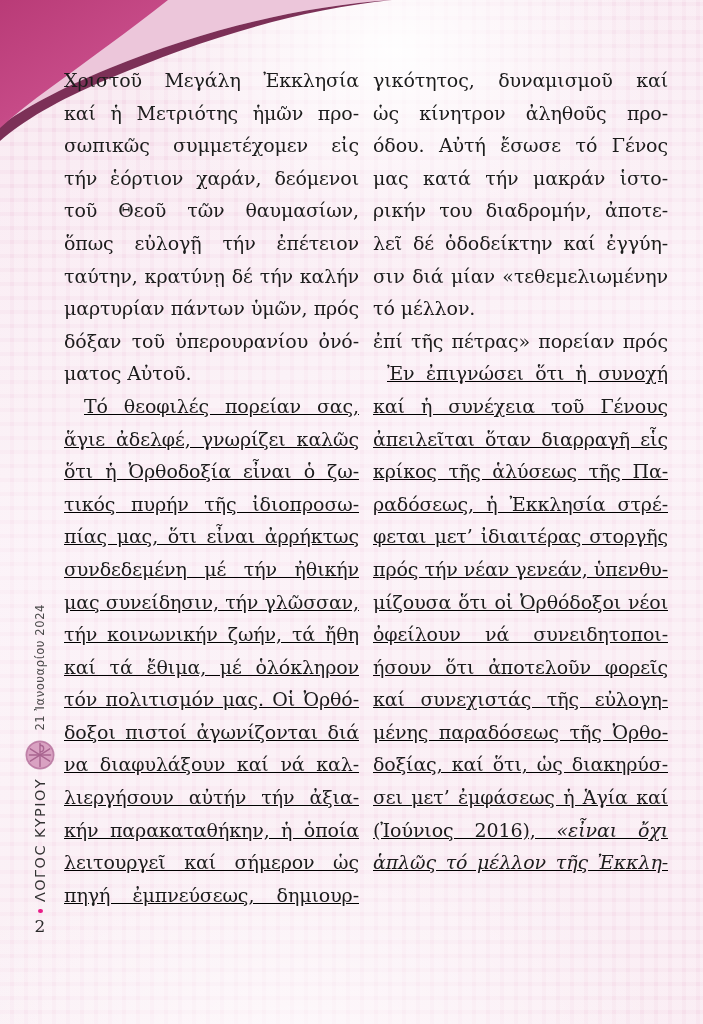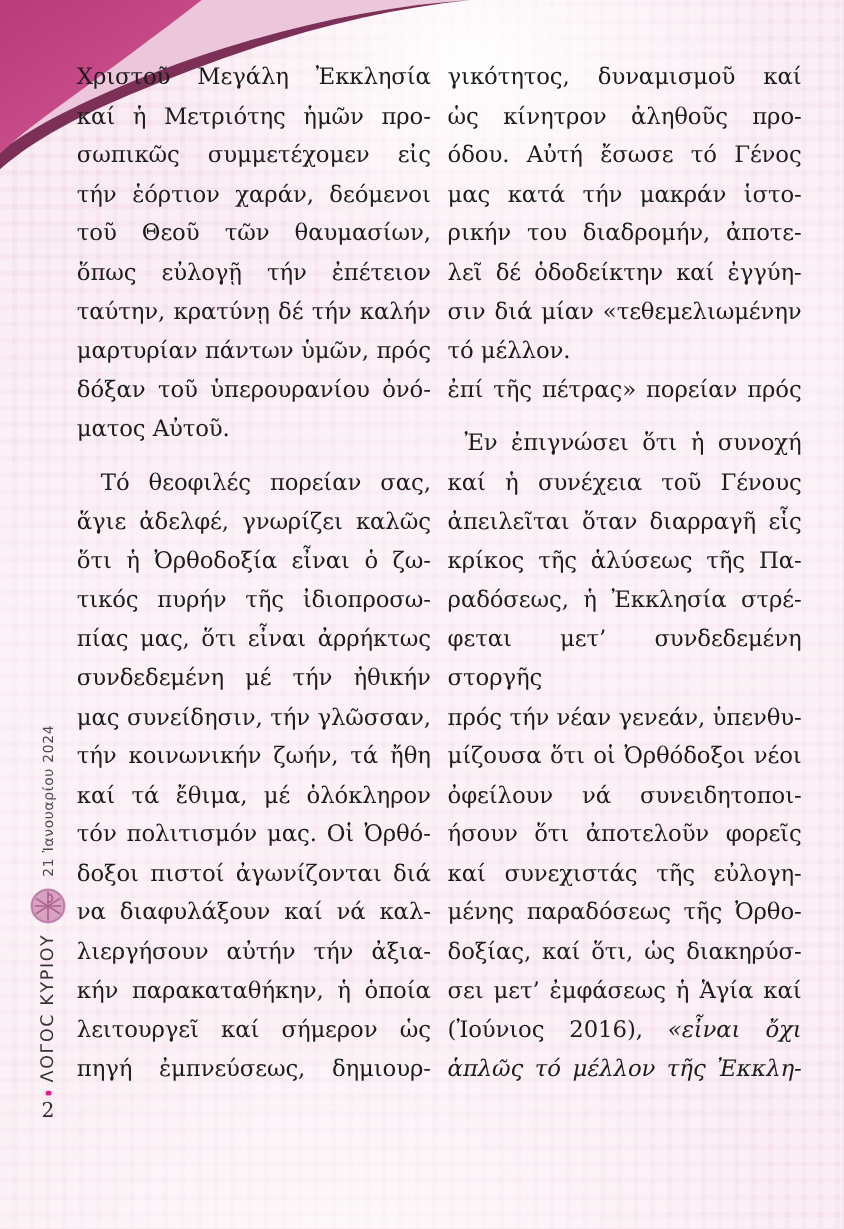--- a/index.html
+++ b/index.html
@@ -13,25 +13,25 @@
     background-image:
       radial-gradient(ellipse 380px 280px at 56% 5%, rgba(255,255,255,0.95), rgba(255,255,255,0) 70%),
       radial-gradient(ellipse 520px 320px at 42% 102%, rgba(255,255,255,0.6), rgba(255,255,255,0) 72%),
       repeating-linear-gradient(0deg, rgba(255,255,255,0.28) 0 10px, rgba(255,255,255,0) 10px 14px),
       repeating-linear-gradient(90deg, rgba(255,255,255,0.28) 0 10px, rgba(255,255,255,0) 10px 14px),
       linear-gradient(160deg, #f3d7e6 0%, #f9e9f2 45%, #f6dfeb 100%);
   }
   .swoosh{position:absolute;left:0;top:0;pointer-events:none;}
   
   .columns{
-    position:absolute;left:64px;top:48px;width:604px;
+    position:absolute;left:64px;top:64px;width:604px;
     display:flex;gap:14px;
   }
   .col{width:295px;}
-  .para + .para{margin-top:12px;}
+  .para + .para{text-decoration:underline;}
   .line{
     font-family:"DejaVu Serif","Liberation Serif",serif;
     font-size:19px;
     line-height:32.6px;
     color:var(--text_color,#1c1c1c);
     text-align:justify;
     text-align-last:justify;
     letter-spacing:-0.1px;
   }
   .line.endline{text-align-last:left;}
@@ -145,21 +145,21 @@
           <div class="line"><span>σιν διά μίαν «τεθεμελιωμένην</span></div>
           <div class="line endline"><span>τό μέλλον.</span></div>
           <div class="line"><span>ἐπί τῆς πέτρας» πορείαν πρός</span></div>
         </div>
         <div class="para">
           <div class="line" style="text-indent: 14px;"><span>Ἐν ἐπιγνώσει ὅτι ἡ συνοχή</span></div>
           <div class="line"><span>καί ἡ συνέχεια τοῦ Γένους</span></div>
           <div class="line"><span>ἀπειλεῖται ὅταν διαρραγῆ εἷς</span></div>
           <div class="line"><span>κρίκος τῆς ἁλύσεως τῆς Πα-</span></div>
           <div class="line"><span>ραδόσεως, ἡ Ἐκκλησία στρέ-</span></div>
-          <div class="line"><span>φεται μετ’ συνδεδεμένη στοργῆς</span></div>
+          <div class="line"><span>φεται μετ’ ἰδιαιτέρας στοργῆς</span></div>
           <div class="line"><span>πρός τήν νέαν γενεάν, ὑπενθυ-</span></div>
           <div class="line"><span>μίζουσα ὅτι οἱ Ὀρθόδοξοι νέοι</span></div>
           <div class="line"><span>ὀφείλουν νά συνειδητοποι-</span></div>
           <div class="line"><span>ήσουν ὅτι ἀποτελοῦν φορεῖς</span></div>
           <div class="line"><span>καί συνεχιστάς τῆς εὐλογη-</span></div>
           <div class="line"><span>μένης παραδόσεως τῆς Ὀρθο-</span></div>
           <div class="line"><span>δοξίας, καί ὅτι, ὡς διακηρύσ-</span></div>
           <div class="line"><span>σει μετ’ ἐμφάσεως ἡ Ἁγία καί</span></div>
           <div class="line"><span>(Ἰούνιος 2016), </span><span class="it">«εἶναι ὄχι</span></div>
           <div class="line"><span class="it">ἁπλῶς τό μέλλον τῆς Ἐκκλη-</span></div>

